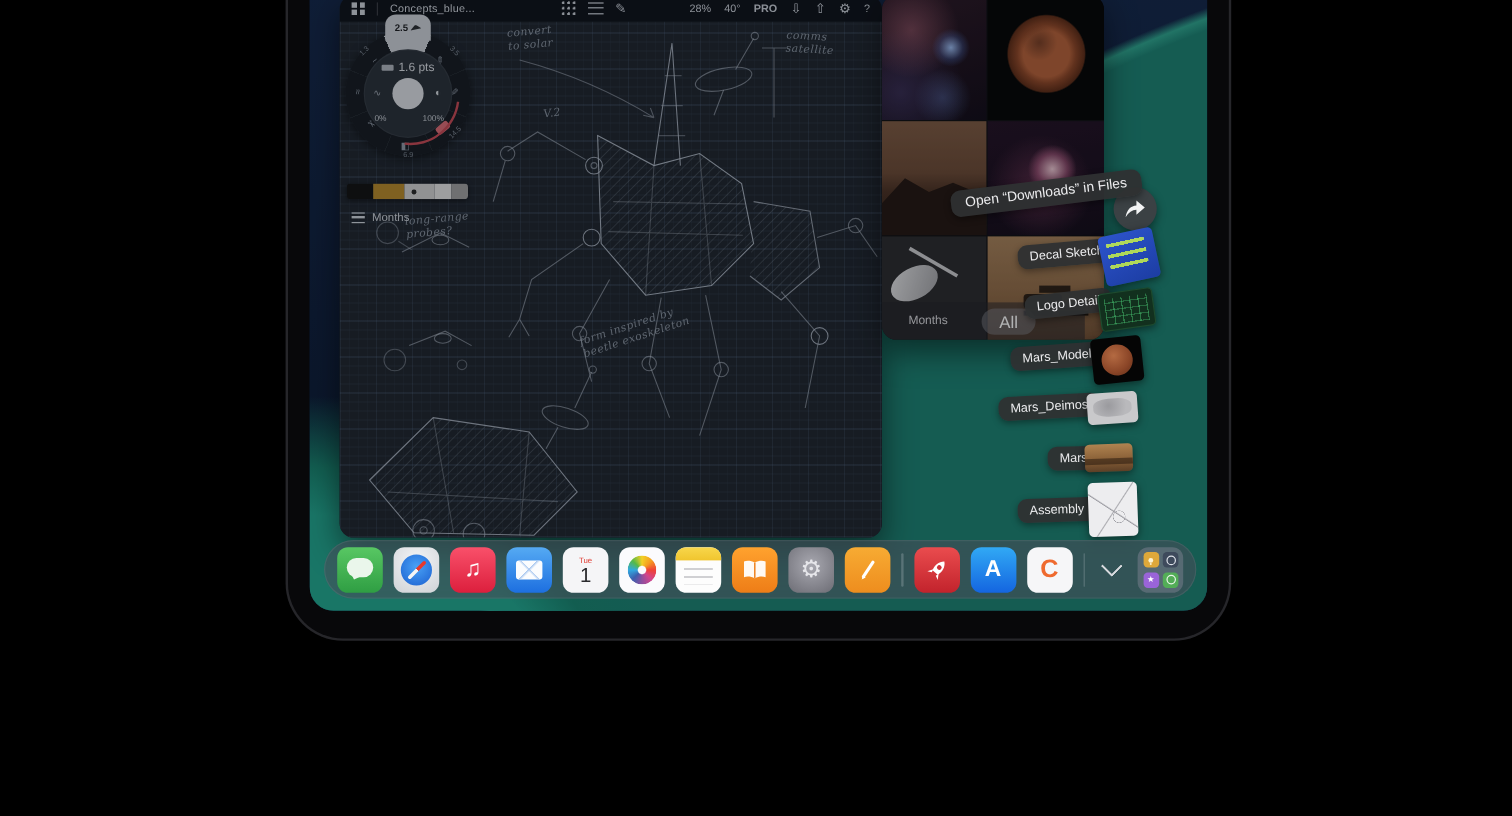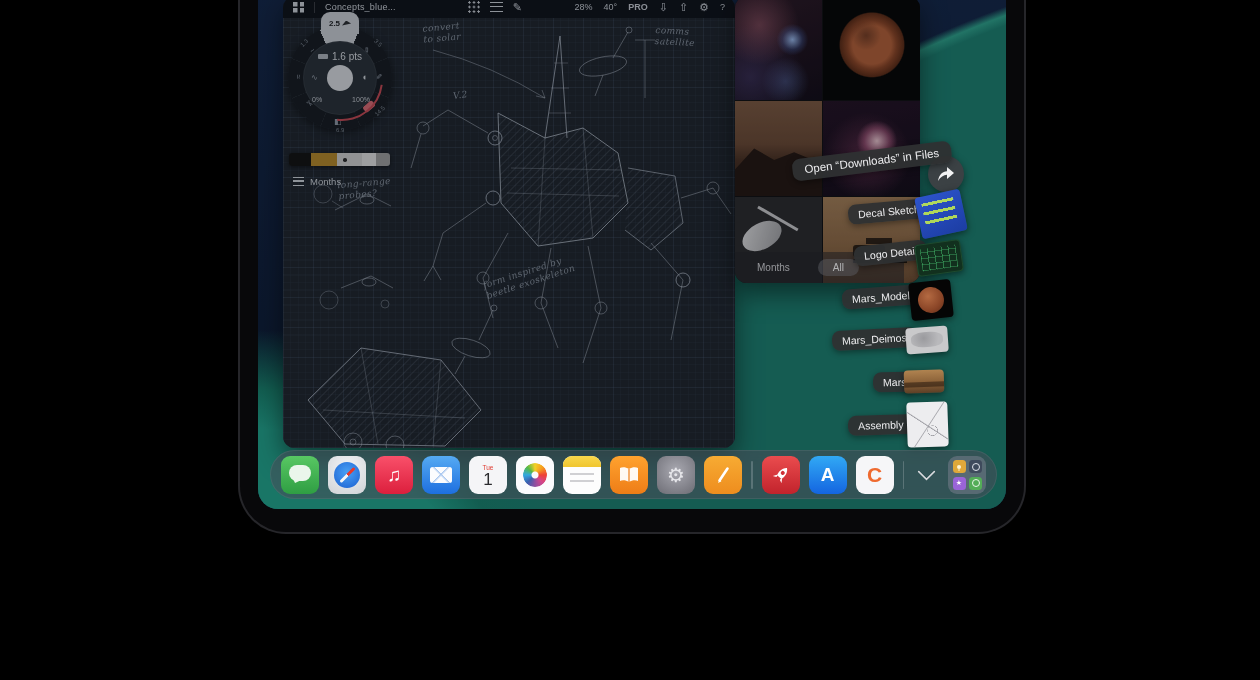--- a/index.html
+++ b/index.html
@@ -118,21 +118,21 @@
   .t-craft::before{content:"";position:absolute;left:6px;top:26px;width:42px;height:26px;border-radius:50%;
       background:linear-gradient(135deg,#e3e3e5,#9e9ea2);transform:rotate(-28deg);}
   .t-craft::after{content:"";position:absolute;left:20px;top:20px;width:46px;height:2.5px;background:#c9c9cc;transform:rotate(30deg);}
   .t-rover{background:linear-gradient(180deg,#a5805a 0%,#8f6a47 55%,#6e4d33 100%);}
   .t-rover::after{content:"";position:absolute;left:30px;top:48px;width:32px;height:12px;border-radius:3px;
       background:#2e2217;box-shadow:-4px 10px 0 -4px #241a11,26px 10px 0 -4px #241a11,10px -10px 0 -3px #2e2217;}
   .ph-bar{position:absolute;left:0;right:16px;bottom:0;height:31px;background:rgba(38,38,44,.55);
       display:flex;align-items:center;z-index:3;text-align:center;}
   .ph-months{margin-left:22px;color:#d3d3d7;font-size:10px;}
   .ph-all{margin-left:28px;padding:3px 15px;border-radius:12px;background:rgba(135,137,146,.45);
-      color:#fdfdfd;font-size:10px;}
+      color:#fdfdfd;font-size:14px;}
 
   
   .draglayer{position:absolute;inset:0;z-index:6;}
   .share-btn{position:absolute;left:670px;top:196px;width:36px;height:36px;border-radius:50%;
       background:#3b4144;display:flex;align-items:center;justify-content:center;box-shadow:0 3px 8px rgba(0,0,0,.45);}
   .pill{position:absolute;background:rgba(46,48,50,.95);color:#ececee;font-size:10.5px;
       padding:4px 10px;border-radius:8px;white-space:nowrap;box-shadow:0 2px 6px rgba(0,0,0,.4);}
   .pill-big{font-size:11.5px;padding:5px 12px;}
   .thumb{position:absolute;border-radius:4px;box-shadow:0 2px 7px rgba(0,0,0,.5);overflow:hidden;}
   .th-sticker{left:660px;top:233px;width:46px;height:42px;background:linear-gradient(160deg,#2d54cc,#1c3da3);}

